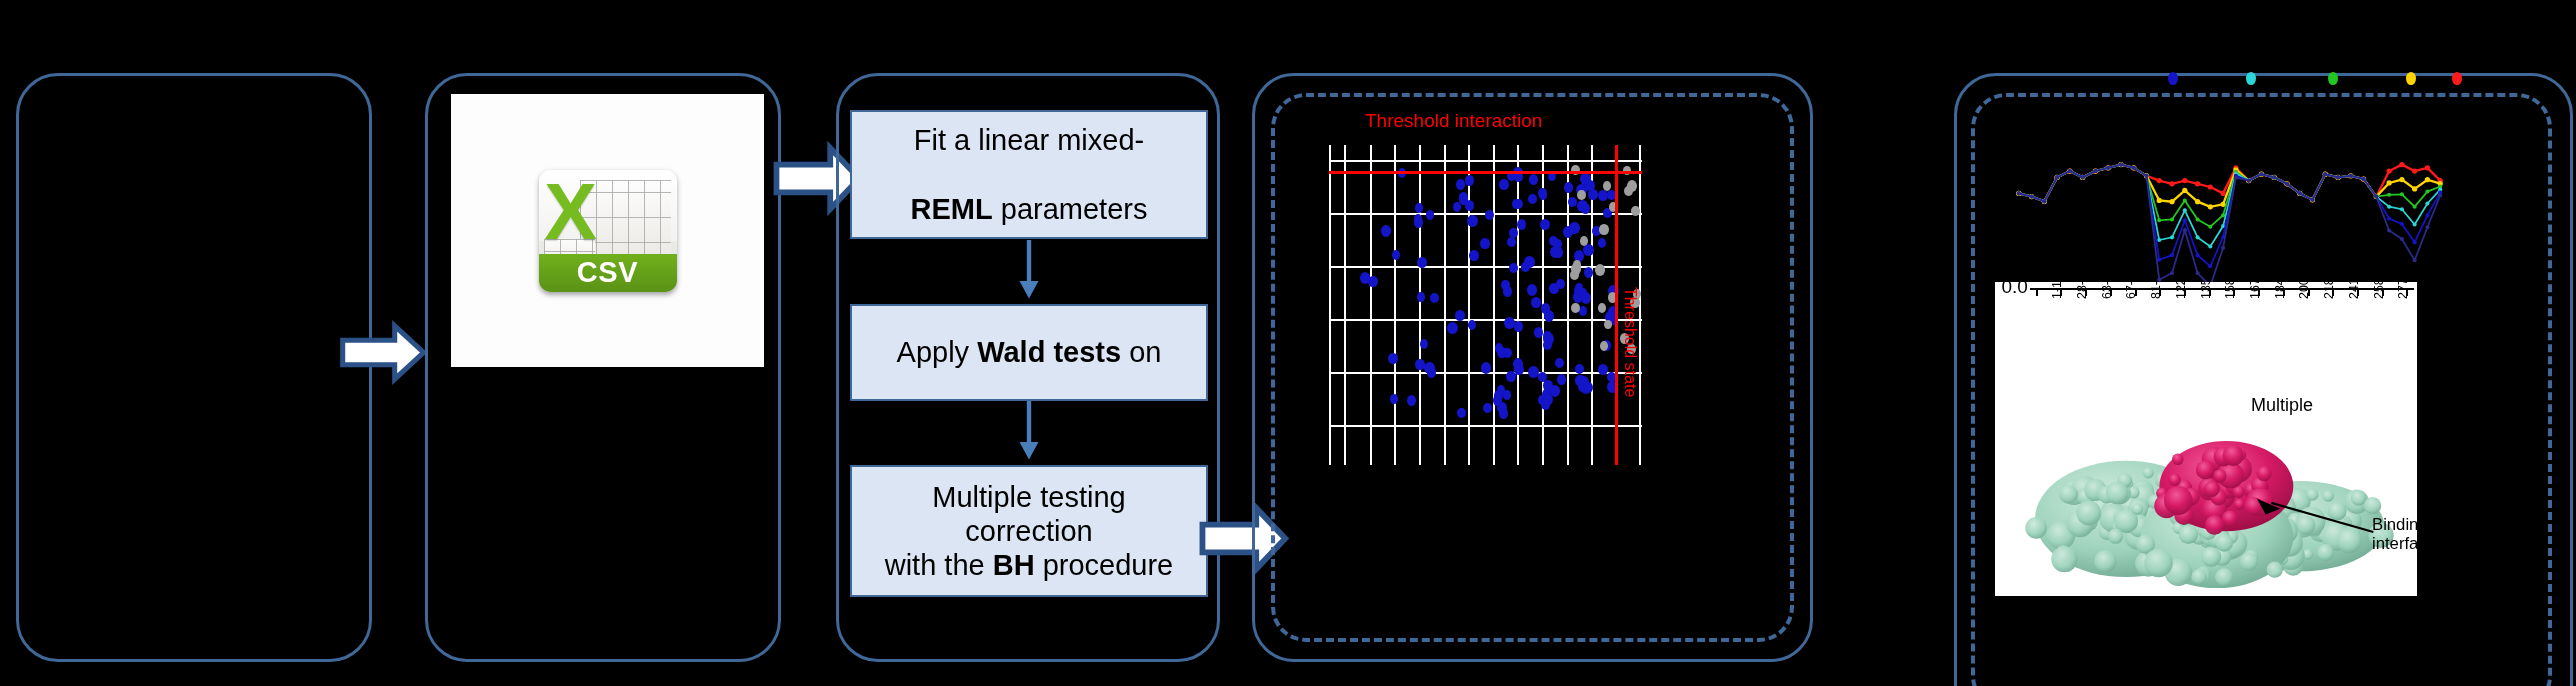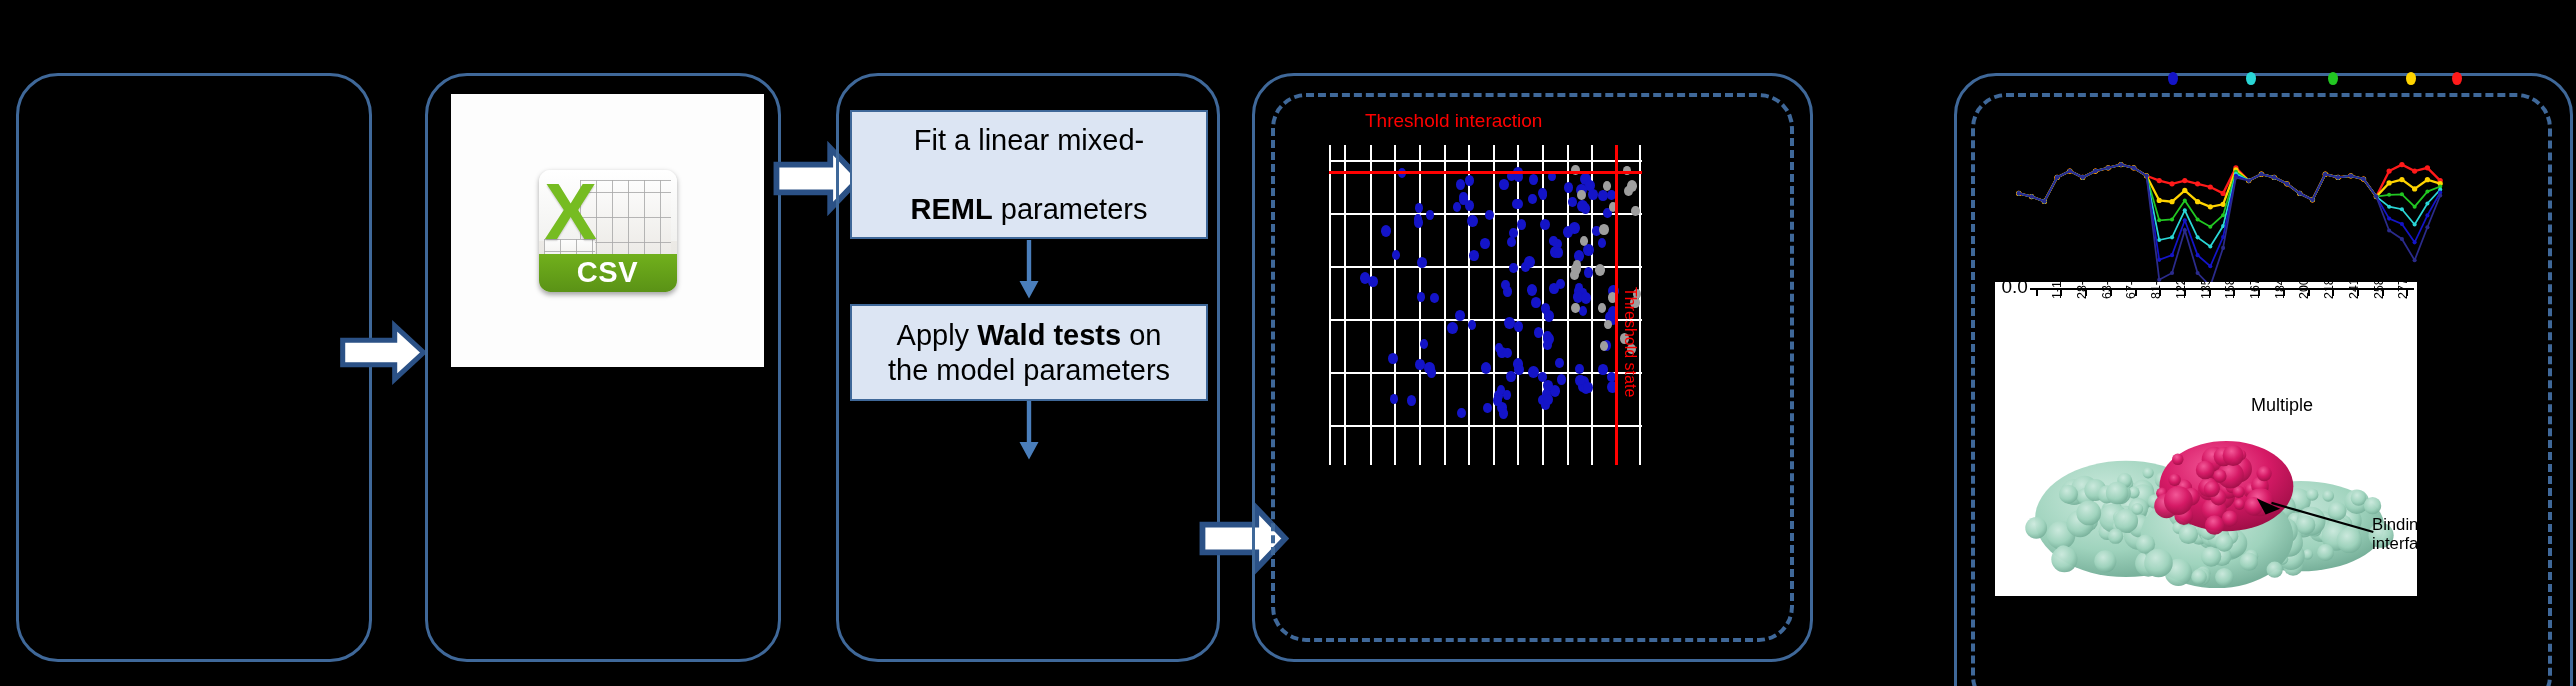--- a/index.html
+++ b/index.html
@@ -114,30 +114,36 @@
 
   <div class="down-arrow" style="left:1018px;top:240px;width:22px;height:60px;">
     <svg width="22" height="60" viewBox="0 0 30 82">
       <path d="M12 0 L18 0 L18 56 L28 56 L15 80 L2 56 L12 56 Z" fill="#4a7ebb"></path>
     </svg>
   </div>
 
   <div class="pbox" style="left:850px;top:304px;width:358px;height:97px;">
     <span>
       <span>Apply </span><b>Wald tests</b><span> on</span><br>
-      <span>the model parameters</span>
     </span>
   </div>
 
   <div class="down-arrow" style="left:1018px;top:401px;width:22px;height:60px;">
     <svg width="22" height="60" viewBox="0 0 30 82">
       <path d="M12 0 L18 0 L18 56 L28 56 L15 80 L2 56 L12 56 Z" fill="#4a7ebb"></path>
     </svg>
   </div>
 
+  <div class="pbox" style="left:850px;top:465px;width:358px;height:132px;">
+    <span>
+      <span>Multiple testing</span><br>
+      <span>correction</span><br>
+      <span>with the </span><b>BH</b><span> procedure</span>
+    </span>
+  </div>
 
   <div class="arrow" style="left:1198px;top:500px;width:91px;height:77px;">
     <svg width="91" height="77" viewBox="0 0 125 106">
       <path d="M6 34 L80 34 L80 11 L120 53 L80 95 L80 72 L6 72 Z" fill="#ffffff" stroke="#2b5186" stroke-width="8" stroke-linejoin="miter"></path>
     </svg>
   </div>
 
   <div class="panel" style="left:1252px;top:73px;width:561px;height:589px;"></div>
   <div class="panel-dashed" style="left:1271px;top:93px;width:523px;height:549px;"></div>
 

